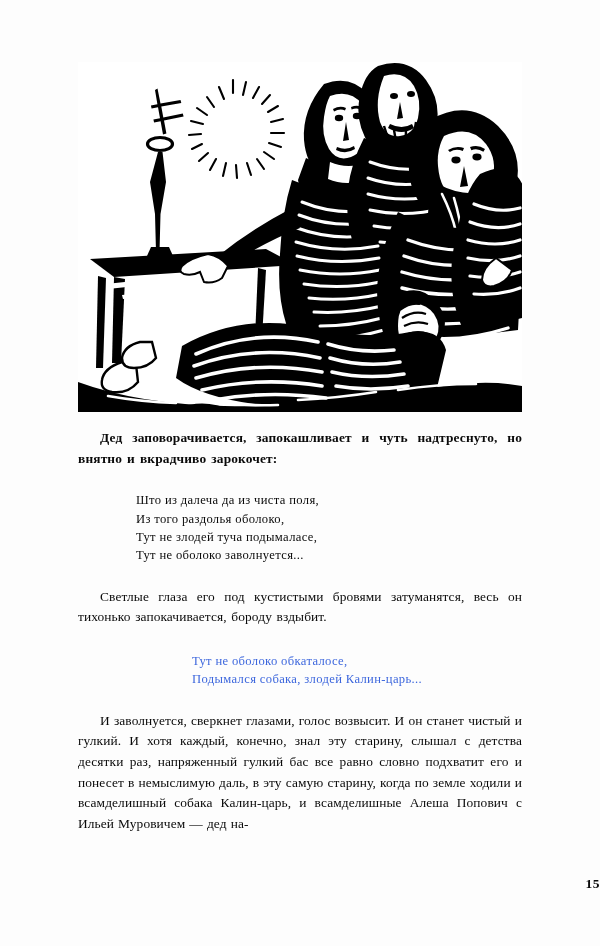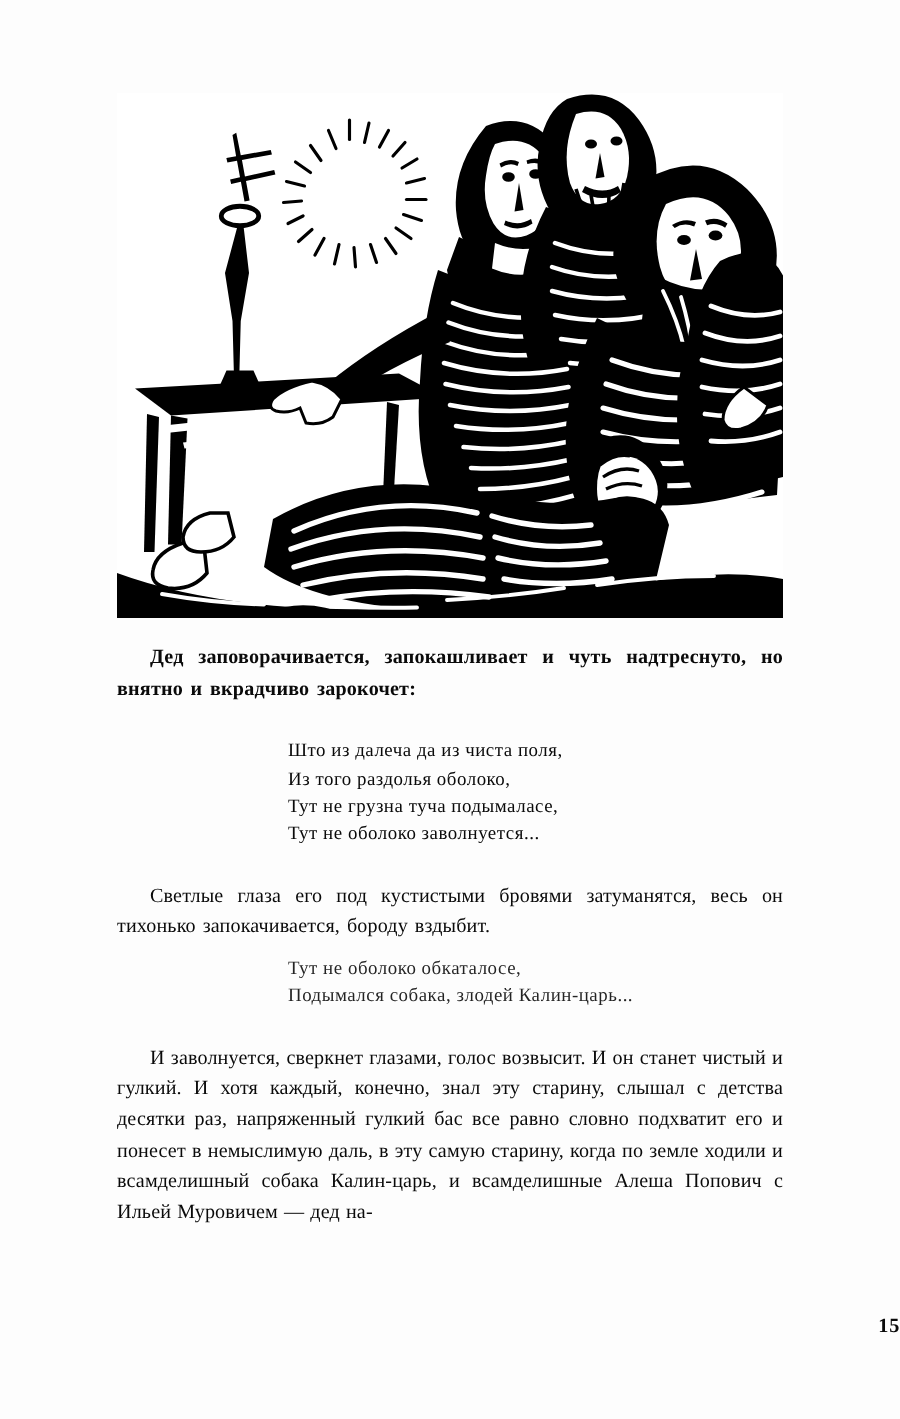--- a/index.html
+++ b/index.html
@@ -66,26 +66,26 @@
     margin: 0;
     padding: 0;
     list-style: none;
   }
   .verse li {
     font-size: 12.6px;
     line-height: 18.4px;
     letter-spacing: 0.35px;
     white-space: nowrap;
   }
-  .verse.first { margin-left: 114px; margin-top: 22px; margin-bottom: 22px; font-family: Liberation Serif, serif; }
+  .verse.first { margin-left: 58px; margin-top: 22px; margin-bottom: 22px; font-family: Liberation Serif, serif; }
   .verse.second {
     margin-left: 114px;
-    margin-top: 8px;
+    margin-top: 24px;
     margin-bottom: 22px;
-    color: #000000;
+    color: #1d4ed8;
     opacity: 0.86;
   }
 
   .pagenum {
     position: absolute;
     left: 0;
     top: 876px;
     width: 600px;
     text-align: right;
     font-size: 13.5px;
@@ -305,21 +305,21 @@
     </svg>
   </div>
 
   <div class="textblock">
 
     <p class="lede">Дед заповорачивается, запокашливает и чуть надтреснуто, но внятно и вкрадчиво зарокочет:</p>
 
     <ul class="verse first">
       <li>Што из далеча да из чиста поля,</li>
       <li>Из того раздолья оболоко,</li>
-      <li>Тут не грузна туча подымаласе,</li>
+      <li>Тут не злодей туча подымаласе,</li>
       <li>Тут не оболоко заволнуется...</li>
     </ul>
 
     <p class="body">Светлые глаза его под кустистыми бровями затуманятся, весь он тихонько запокачивается, бороду вздыбит.</p>
 
     <ul class="verse second">
       <li>Тут не оболоко обкаталосе,</li>
       <li>Подымался собака, злодей Калин-царь...</li>
     </ul>
 

